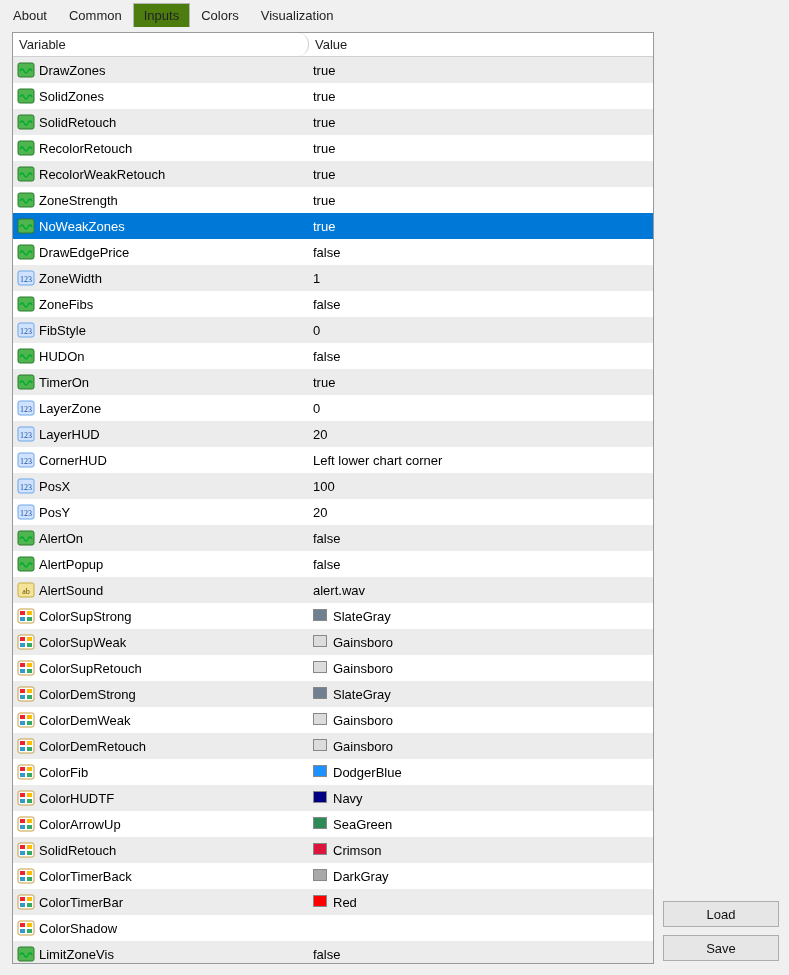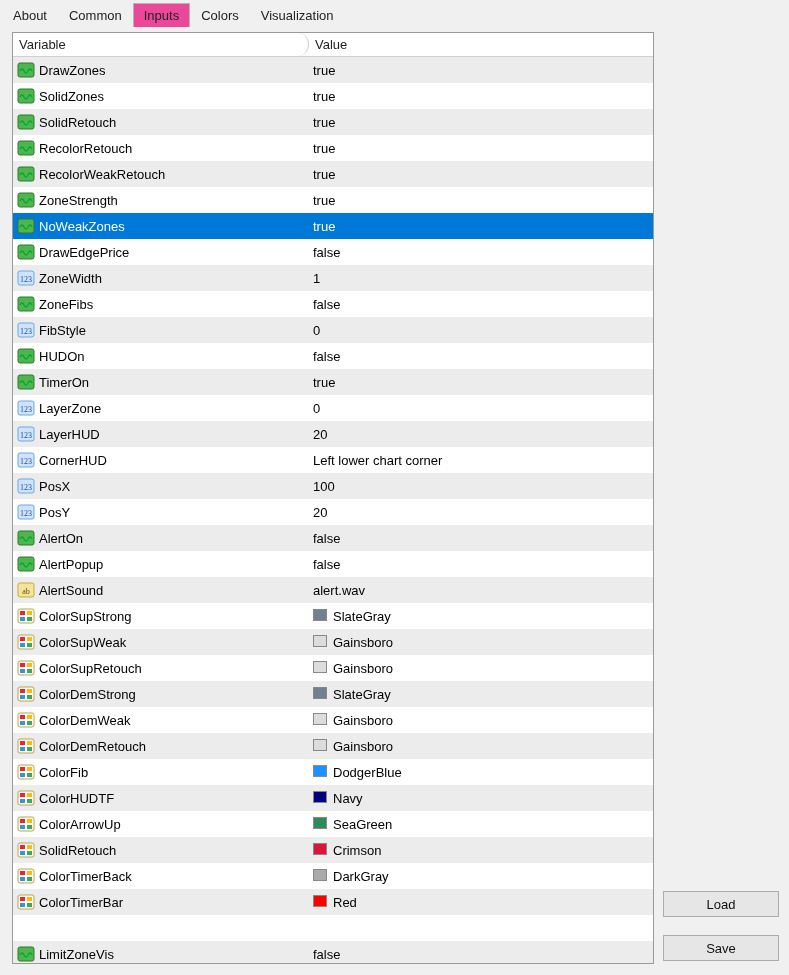--- a/index.html
+++ b/index.html
@@ -15,21 +15,21 @@
   .window { width: 789px; height: 975px; position: relative; background: #f0f0f0; }
 
   
   .tabs { display: flex; align-items: flex-end; height: 26px; padding-left: 2px; }
   .tab {
     padding: 4px 10px 4px 10px; font-size: 13px; color: #222;
     border: 1px solid transparent; border-bottom: none; margin-right: 0px;
     background: #f0f0f0; cursor: default; position: relative; top: 1px;
   }
   .tab.active {
-    background: #ec4899; border-color: #b5b5b5;
+    background: #4d7c0f; border-color: #b5b5b5;
   }
 
   .body-area {
     position: absolute; left: 0; top: 26px; right: 0; bottom: 0;
     padding: 8px 10px 10px 10px;
   }
 
   
   .grid-frame {
     position: absolute;
@@ -84,21 +84,21 @@
     width: 14px; height: 12px; border: 1px solid #888; margin-right: 6px;
   }
 
   
   .btn {
     position: absolute; right: 10px; width: 116px; height: 26px;
     background: #e6e6e6; border: 1px solid #adadad;
     font-size: 13px; color: #111; display: flex; align-items: center; justify-content: center;
     cursor: default;
   }
-  .btn.load { bottom: 58px; }
+  .btn.load { bottom: 48px; }
   .btn.save { bottom: 14px; }
 </style>
 </head>
 <body>
 <div class="window">
 
   <div class="tabs" id="tabs">
       <div class="tab">About</div>
       <div class="tab">Common</div>
       <div class="tab active">Inputs</div>
@@ -684,20 +684,32 @@
               <span class="varlabel">ColorTimerBar</span>
             </div>
             <div class="cell val">
               <span class="vallabel">
                 <span class="swatch" style="background: rgb(255, 0, 0);"></span>
                 <span>Red</span>
               </span>
             </div>
           </div>
           <div class="row alt1">
+            <div class="cell var">
+              <span class="icon">
+                <svg width="18" height="16">
+                  <rect x="1" y="1" width="16" height="14" rx="2" fill="#fff" stroke="#c4a040"></rect>
+                  <rect x="3" y="3" width="5" height="4" fill="#e23"></rect>
+                  <rect x="10" y="3" width="5" height="4" fill="#fb0"></rect>
+                  <rect x="3" y="9" width="5" height="4" fill="#39c"></rect>
+                  <rect x="10" y="9" width="5" height="4" fill="#3a6"></rect>
+                </svg>
+              </span>
+              <span class="varlabel">ColorShadow</span>
+            </div>
           </div>
           <div class="row alt0">
             <div class="cell var">
               <span class="icon">
                 <svg width="18" height="16">
                   <rect x="1" y="1" width="16" height="14" rx="2" fill="#4fb54f" stroke="#2e7a2e"></rect>
                   <path d="M3 9 Q5 5 7 9 T11 9 T15 9" stroke="#0a3" stroke-width="1.4" fill="none"></path>
                 </svg>
               </span>
               <span class="varlabel">LimitZoneVis</span>

